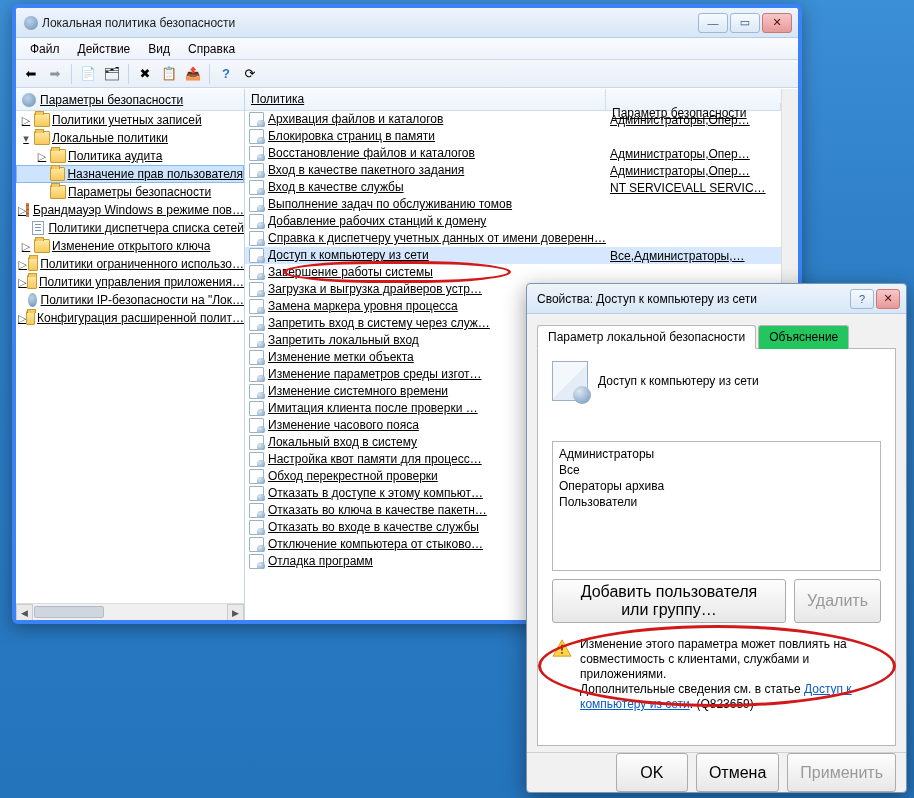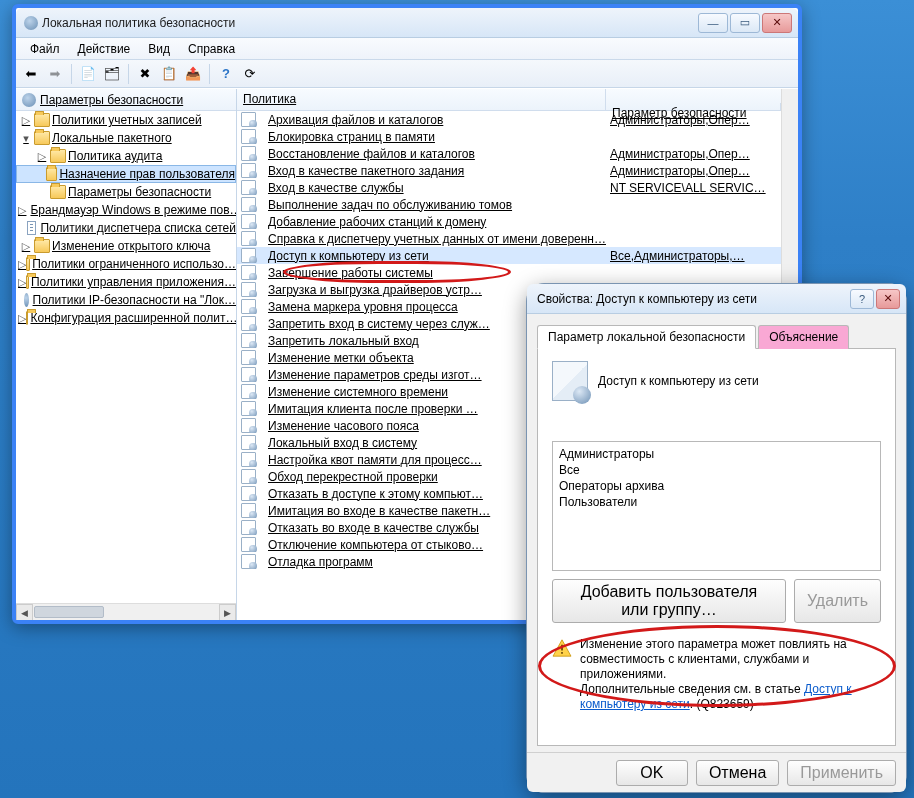--- a/index.html
+++ b/index.html
@@ -157,21 +157,21 @@
     border-right:1px solid #d0dded;
   }
   .lh-col.c1{flex:1;}
   .lh-col.c2{width:175px;margin-top:14px;}
   .list-body{flex:1;overflow:auto;}
   .list-row{
     display:flex;align-items:center;height:17px;
     white-space:nowrap; cursor:pointer;
   }
   .list-row.selected{background:#d6e8ff;}
-  .lr-c1{flex:1;display:flex;align-items:center;padding-left:4px;overflow:hidden;gap:8px;}
+  .lr-c1{flex:1;display:flex;align-items:flex-start;padding-left:4px;overflow:hidden;}
   .lr-c2{width:175px;padding-left:4px;overflow:hidden;text-overflow:ellipsis;}
   .policy-icon{width:15px;height:15px;margin-right:4px;flex:none;
     background:#fff;border:1px solid #9ab0c7;border-radius:1px;position:relative;}
   .policy-icon::after{content:"";position:absolute;right:-2px;bottom:-2px;width:8px;height:8px;
     background:radial-gradient(circle at 35% 30%,#dce8f5,#6d90b4);border-radius:50%;}
 
   
   .anno1{
     position:absolute;
     border:3px solid #d21919;
@@ -179,37 +179,37 @@
     pointer-events:none;
   }
 
   
   .props-window{
     position:absolute;
     left:526px; top:283px;
     width:381px; height:510px;
     background:#f1f1f1;
     border:1px solid #7a94b1;
-    border-radius:18px;
+    border-radius:4px;
     box-shadow:0 6px 22px rgba(0,0,0,.4);
     display:flex;flex-direction:column;
   }
   .props-titlebar{
     height:30px;
     background:linear-gradient(#eef4fb,#d7e6f7);
     border-bottom:1px solid #b8cde2;
     border-radius:6px 6px 0 0;
     display:flex;align-items:center;padding:0 6px 0 10px;
   }
   .props-title{flex:1;font-size:12px;}
   .props-body{flex:1;padding:10px 10px 6px;display:flex;flex-direction:column;}
   .tabs{display:flex;position:relative;top:1px;}
   .tab{
     padding:4px 10px;border:1px solid #b8b8b8;border-bottom:none;
-    background:#f9a8d4;border-radius:3px 3px 0 0;margin-right:2px;cursor:pointer;
+    background:#22c55e;border-radius:3px 3px 0 0;margin-right:2px;cursor:pointer;
     font-size:12px;
   }
   .tab.active{background:#fff;border-bottom:1px solid #fff;position:relative;z-index:2;}
   .tab-page{
     flex:1;border:1px solid #b8b8b8;background:#fff;padding:12px 14px;
     display:flex;flex-direction:column;
   }
   .policy-head{display:flex;align-items:center;gap:10px;margin-bottom:40px;}
   .big-policy-icon{width:36px;height:40px;background:#fff;border:1px solid #9ab0c7;position:relative;
     background:linear-gradient(135deg,#f4f8fc 0 50%,#e4edf6 50%);}
@@ -229,21 +229,21 @@
   .warn-box{
     display:flex;gap:8px;margin-top:14px;align-items:flex-start;font-size:12px;line-height:15px;
   }
   .warn-icon{
     width:20px;height:18px;flex:none;margin-top:2px;
   }
   .warn-icon svg{width:100%;height:100%;}
   .warn-box a{color:#0a5bcc;text-decoration:underline;cursor:pointer;}
 
   .dlg-btnbar{
-    height:40px;border-top:1px solid #d0d0d0;display:flex;justify-content:flex-end;align-items:center;gap:8px;padding:0 10px;
+    height:40px;border-top:1px solid #d0d0d0;display:flex;justify-content:flex-end;gap:8px;padding:0 10px;
     background:#f1f1f1;border-radius:0 0 6px 6px;
   }
 
   .anno2{
     position:absolute;
     border:3px solid #d21919;
     border-radius:50%/55%;
     pointer-events:none;
   }
 
@@ -295,21 +295,21 @@
       </div>
       <div class="tree-body">
         <div class="tree-node" style="padding-left:2px">
           <span class="tw">▷</span>
           <span class="folder-icon"></span>
           <span>Политики учетных записей</span>
         </div>
         <div class="tree-node" style="padding-left:2px">
           <span class="tw">▾</span>
           <span class="folder-icon"></span>
-          <span>Локальные пакетного</span>
+          <span>Локальные политики</span>
         </div>
         <div class="tree-node" style="padding-left:18px">
           <span class="tw">▷</span>
           <span class="folder-icon"></span>
           <span>Политика аудита</span>
         </div>
         <div class="tree-node selected" style="padding-left:18px">
           <span class="tw"></span>
           <span class="folder-icon"></span>
           <span>Назначение прав пользователя</span>
@@ -527,21 +527,21 @@
             <div class="list-row">
               <div class="lr-c1">
                 <span class="policy-icon"></span>
                 <span>Отказать в доступе к этому компьют…</span>
               </div>
               <div class="lr-c2"></div>
             </div>
             <div class="list-row">
               <div class="lr-c1">
                 <span class="policy-icon"></span>
-                <span>Имитация во входе в качестве пакетн…</span>
+                <span>Отказать во ключа в качестве пакетн…</span>
               </div>
               <div class="lr-c2"></div>
             </div>
             <div class="list-row">
               <div class="lr-c1">
                 <span class="policy-icon"></span>
                 <span>Отказать во входе в качестве службы</span>
               </div>
               <div class="lr-c2"></div>
             </div>

